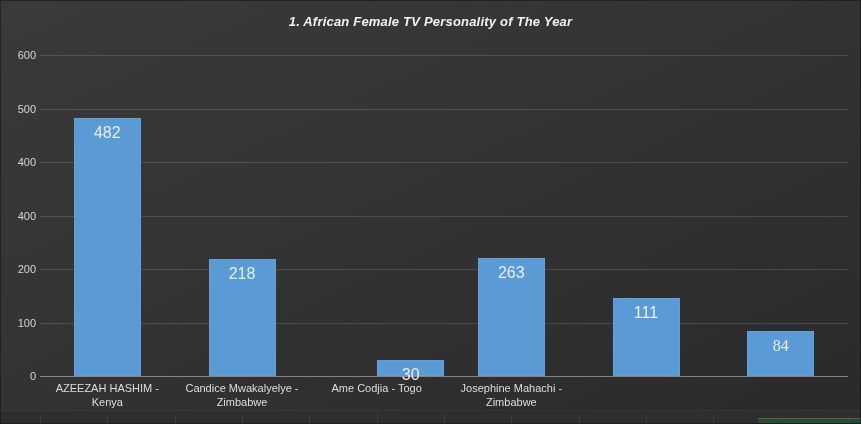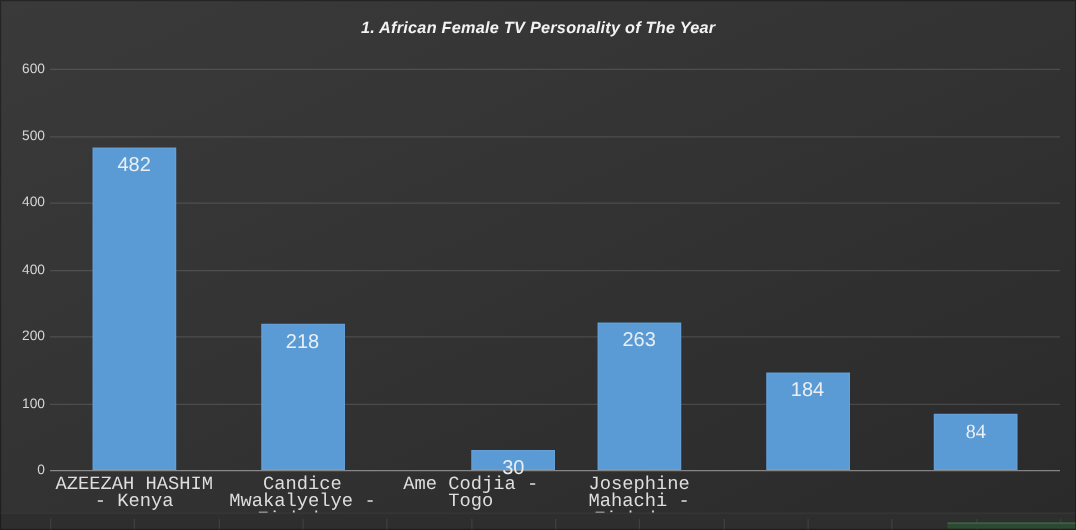--- a/index.html
+++ b/index.html
@@ -101,23 +101,22 @@
     top: 381px;
     width: 808px;
     height: 38px;
   }
   .xtick-label {
     position: absolute;
     top: 0;
     width: 134px;
     text-align: center;
     color: #dedede;
-    font-size: 15px;
+    font-size: 11px;
     line-height: 14px;
-    font-family: Liberation Mono, monospace;
   }
 
   
   #footer-strip {
     position: absolute;
     left: 0;
     top: 410px;
     width: 861px;
     height: 14px;
     background: #2e2e2e;
@@ -171,21 +170,21 @@
       <div class="bar" style="left: 168.5px; height: 116.63px; background: rgb(91, 155, 213);">
         <div class="bar-value">218</div>
       </div>
       <div class="bar" style="left: 303.167px; height: 16.05px; background: rgb(91, 155, 213); margin-left: 34px;">
         <div class="bar-value">30</div>
       </div>
       <div class="bar" style="left: 437.833px; height: 118px; background: rgb(91, 155, 213);">
         <div class="bar-value">263</div>
       </div>
       <div class="bar" style="left: 572.5px; height: 78.11px; background: rgb(91, 155, 213);">
-        <div class="bar-value">184</div>
+        <div class="bar-value">111</div>
       </div>
       <div class="bar" style="left: 707.167px; height: 44.94px; background: rgb(91, 155, 213); font-family: Liberation Serif, serif;">
         <div class="bar-value">84</div>
       </div>
     </div>
 
   <div id="x-axis-labels">
       <div class="xtick-label" style="left: 0.333333px;">AZEEZAH HASHIM - Kenya</div>
       <div class="xtick-label" style="left: 135px;">Candice Mwakalyelye - Zimbabwe</div>
       <div class="xtick-label" style="left: 404.333px;">Josephine Mahachi - Zimbabwe</div>

